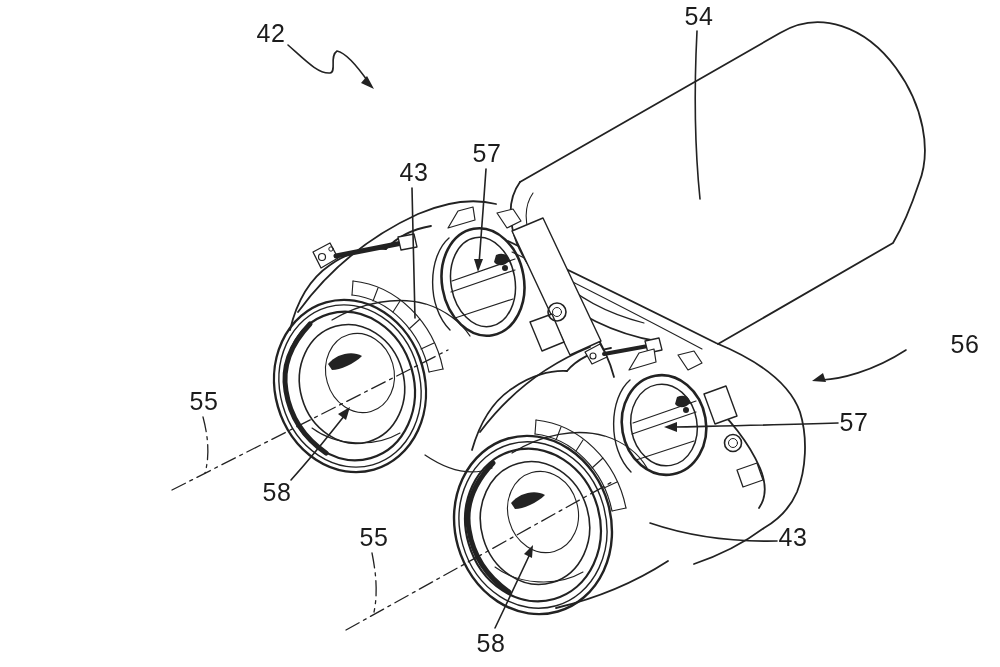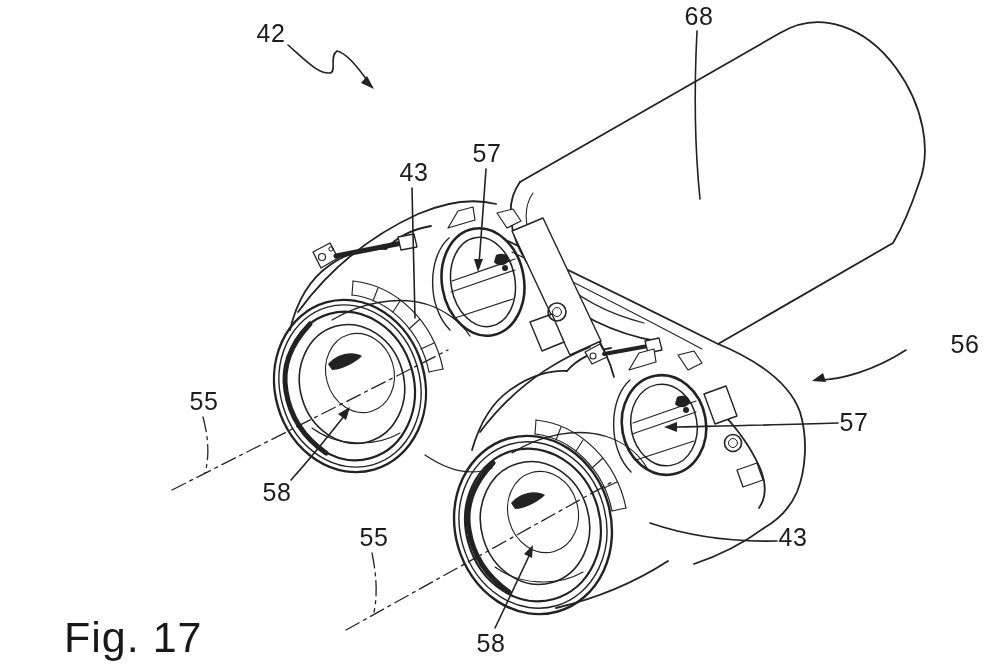--- a/index.html
+++ b/index.html
@@ -166,25 +166,24 @@
         <path d="M 172 490 L 448 350"></path>
       </g>
       <g stroke-dasharray="15 5 3 5" stroke-width="1.3">
         <path d="M 372 553 C 376 573 378 593 374 612"></path>
         <path d="M 346 630 L 612 482"></path>
       </g>
     </g>
   </svg>
 
   <span class="ref-label" style="left:271px;top:33px">42</span>
-  <span class="ref-label" style="left:699px;top:16px">68</span>
+  <span class="ref-label" style="left:699px;top:16px">54</span>
   <span class="ref-label" style="left:414px;top:172px">43</span>
   <span class="ref-label" style="left:487px;top:153px">57</span>
   <span class="ref-label" style="left:965px;top:344px">56</span>
   <span class="ref-label" style="left:854px;top:422px">57</span>
   <span class="ref-label" style="left:204px;top:401px">55</span>
   <span class="ref-label" style="left:277px;top:492px">58</span>
   <span class="ref-label" style="left:374px;top:537px">55</span>
   <span class="ref-label" style="left:793px;top:537px">43</span>
   <span class="ref-label" style="left:491px;top:643px">58</span>
 
-  <span class="fig-caption">Fig. 17</span>
 </div>
 
 </body></html>

